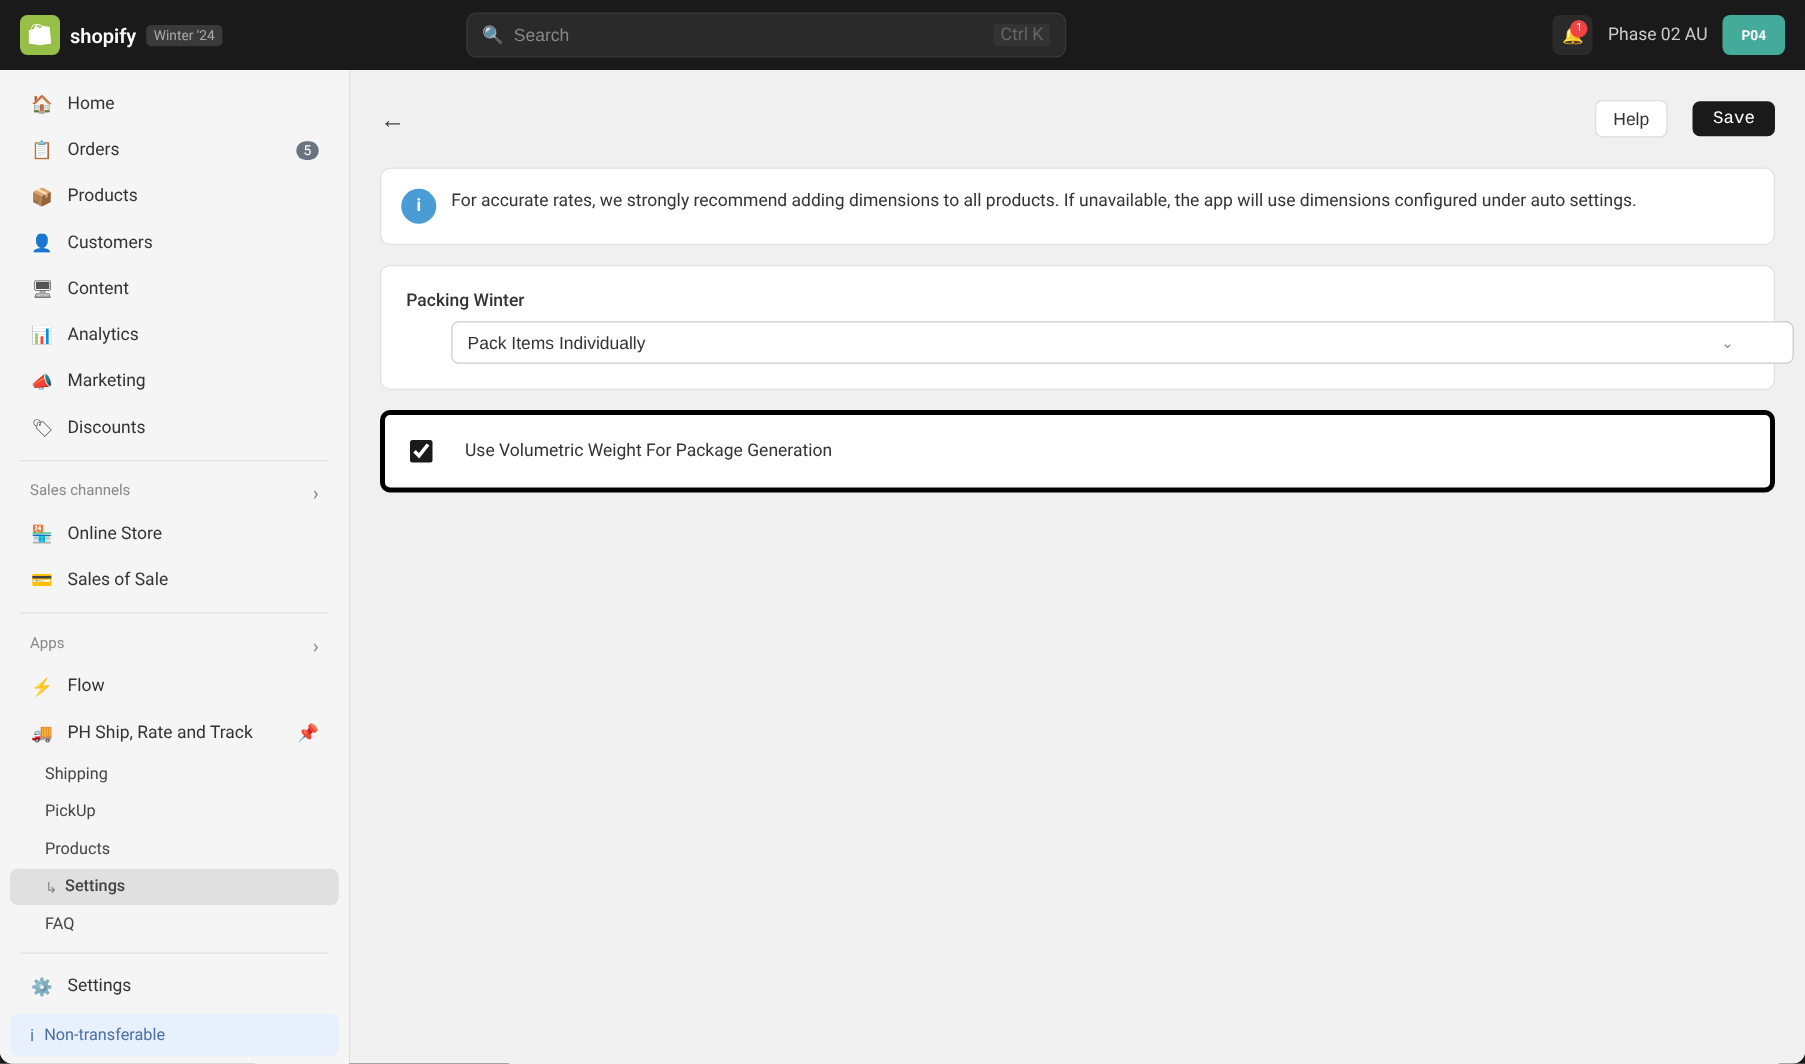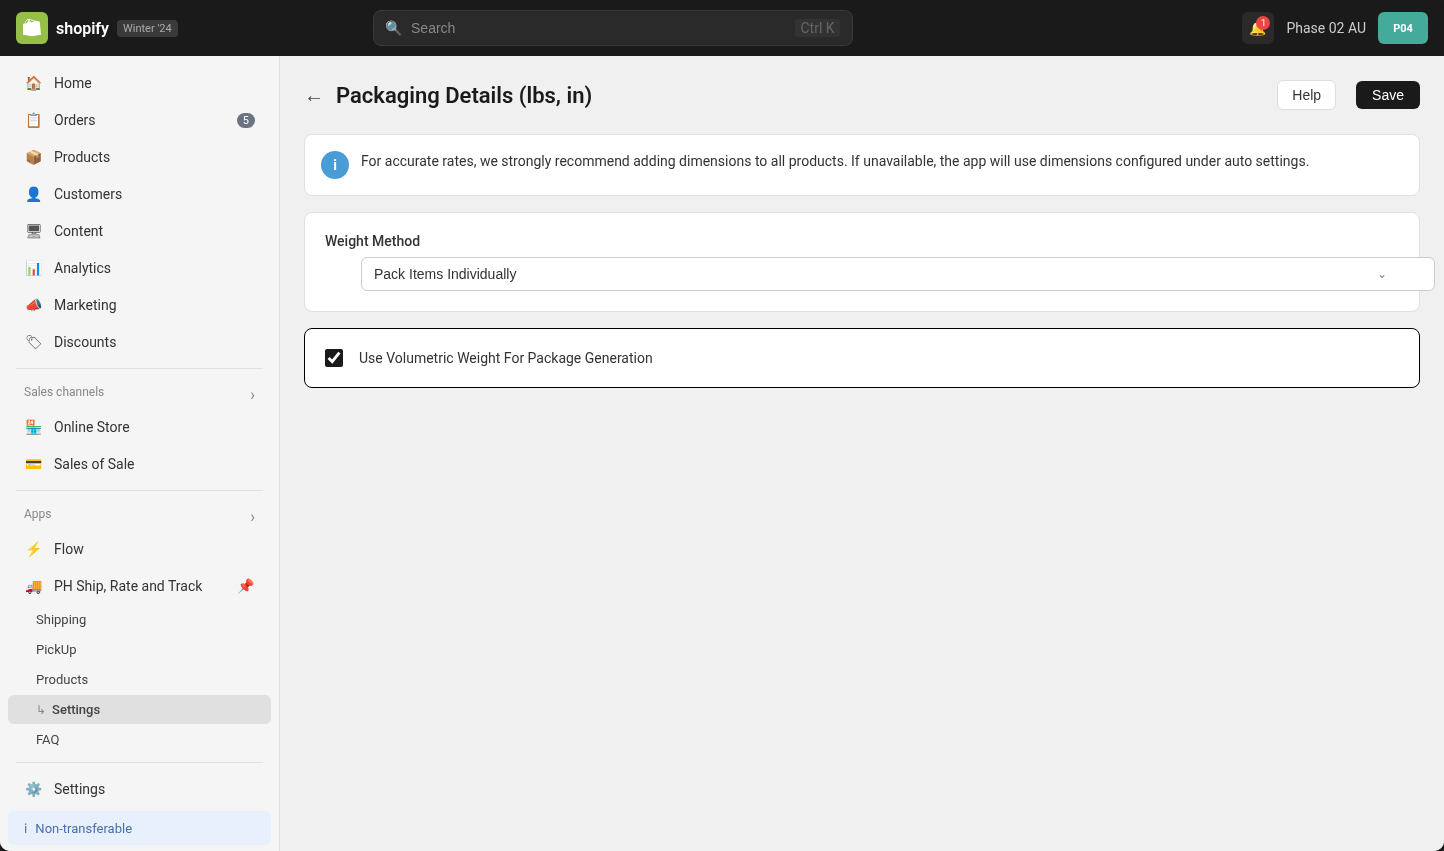--- a/index.html
+++ b/index.html
@@ -296,20 +296,21 @@
 
     .btn-save {
       background: #1a1a1a;
       color: white;
       border: none;
       border-radius: 6px;
       padding: 6px 16px;
       cursor: pointer;
       font-size: 14px;
       font-weight: 500;
+      font-family: Liberation Mono, monospace;
     }
 
     
     .info-card {
       background: white;
       border: 1px solid #e0e0e0;
       border-radius: 8px;
       padding: 16px;
       margin-bottom: 16px;
       display: flex;
@@ -375,27 +376,27 @@
       right: 12px;
       top: 50%;
       transform: translateY(-50%);
       color: #888;
       pointer-events: none;
       font-size: 12px;
     }
 
     .checkbox-card {
       background: white;
-      border: 1px solid #000000;
+      border: 4px solid #000000;
       border-radius: 8px;
       padding: 20px;
       margin-bottom: 16px;
       display: flex;
       align-items: center;
-      gap: 16px;
+      gap: 26px;
     }
 
     .checkbox-input {
       width: 18px;
       height: 18px;
       accent-color: #1a1a1a;
       cursor: pointer;
       flex-shrink: 0;
     }
 
@@ -552,35 +553,34 @@
         <span>Non-transferable</span>
       </div>
 
     </div>
 
     <div class="page-content">
 
       <div class="page-header">
         <div class="page-title-area">
           <span class="back-btn">←</span>
-          <h1 class="page-title">Packaging Details (lbs, in)</h1>
         </div>
         <div class="page-actions">
           <button class="btn-help">Help</button>
           <button class="btn-save">Save</button>
         </div>
       </div>
 
       <div class="info-card">
         <div class="info-icon">i</div>
         <span class="info-text">For accurate rates, we strongly recommend adding dimensions to all products. If unavailable, the app will use dimensions configured under auto settings.</span>
       </div>
 
       <div class="card">
-        <div class="field-label">Weight Method</div>
+        <div class="field-label">Packing Winter</div>
         <div class="select-wrapper">
           <select class="select-field">
             <option>Pack Items Individually</option>
             <option>Box Packing</option>
             <option>Weight-based Packing</option>
           </select>
           <span class="select-arrow">⌄</span>
         </div>
       </div>
 

